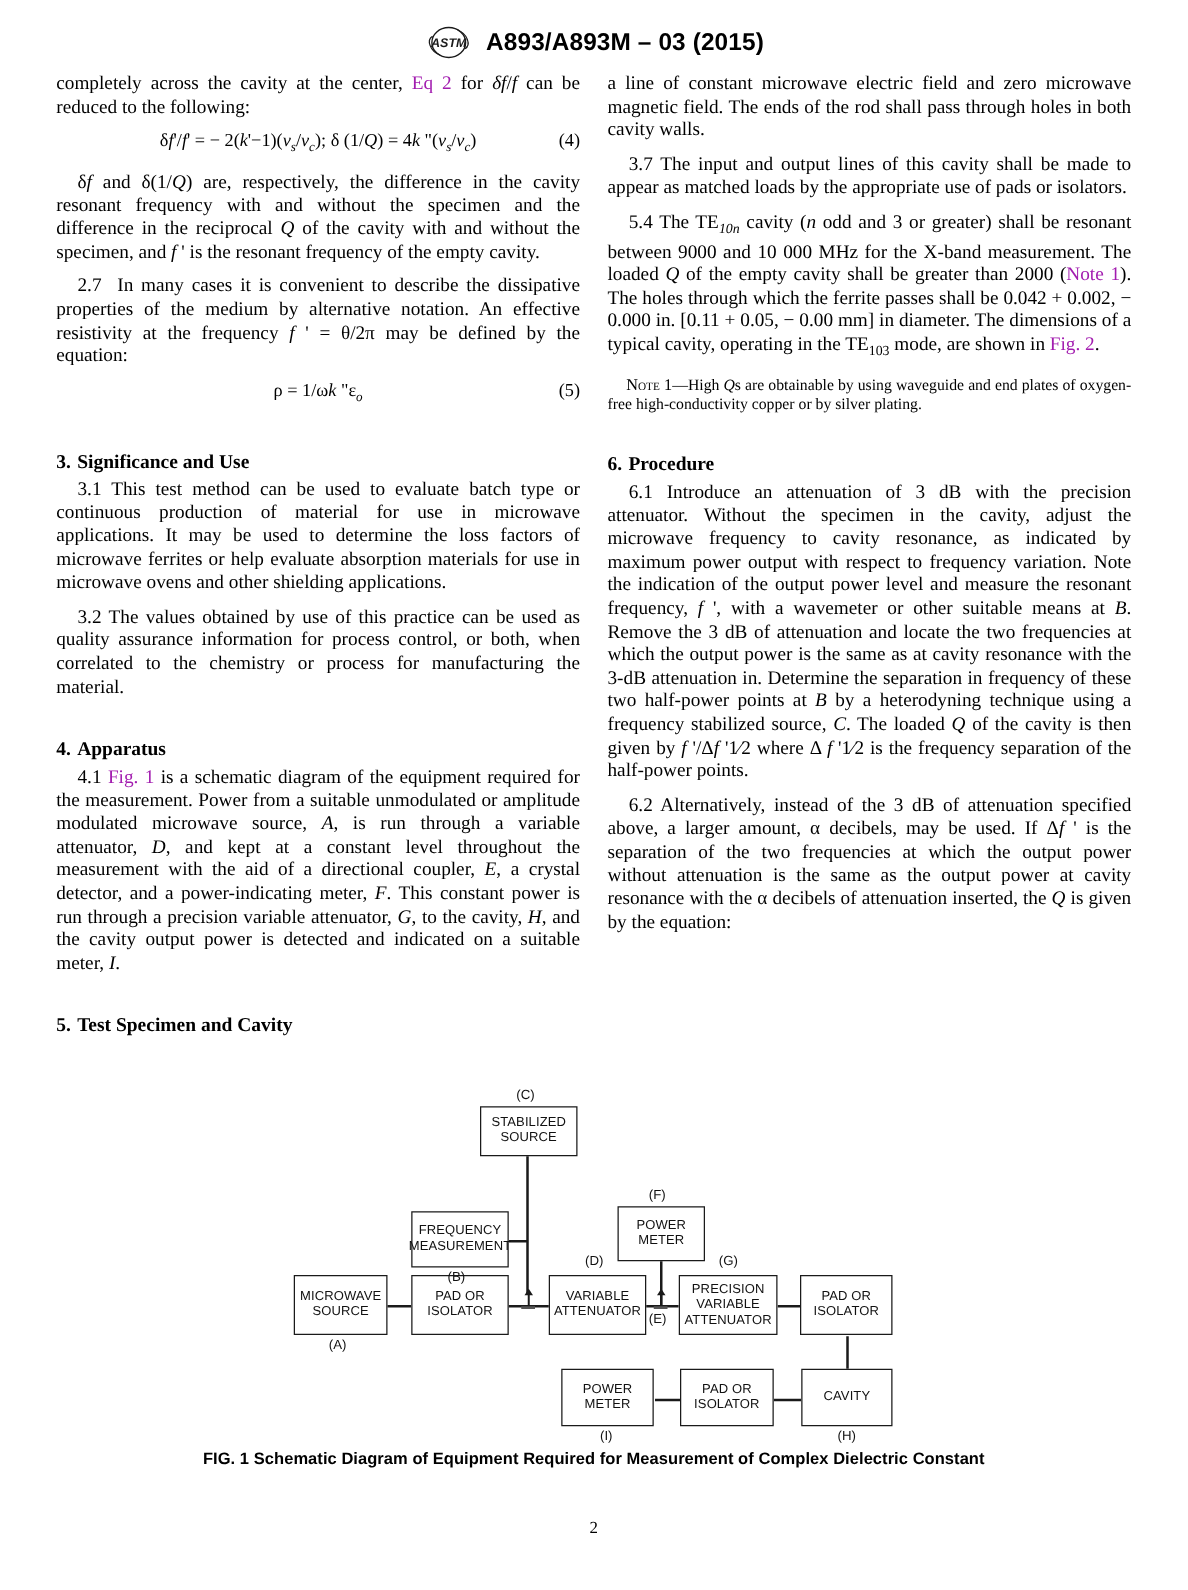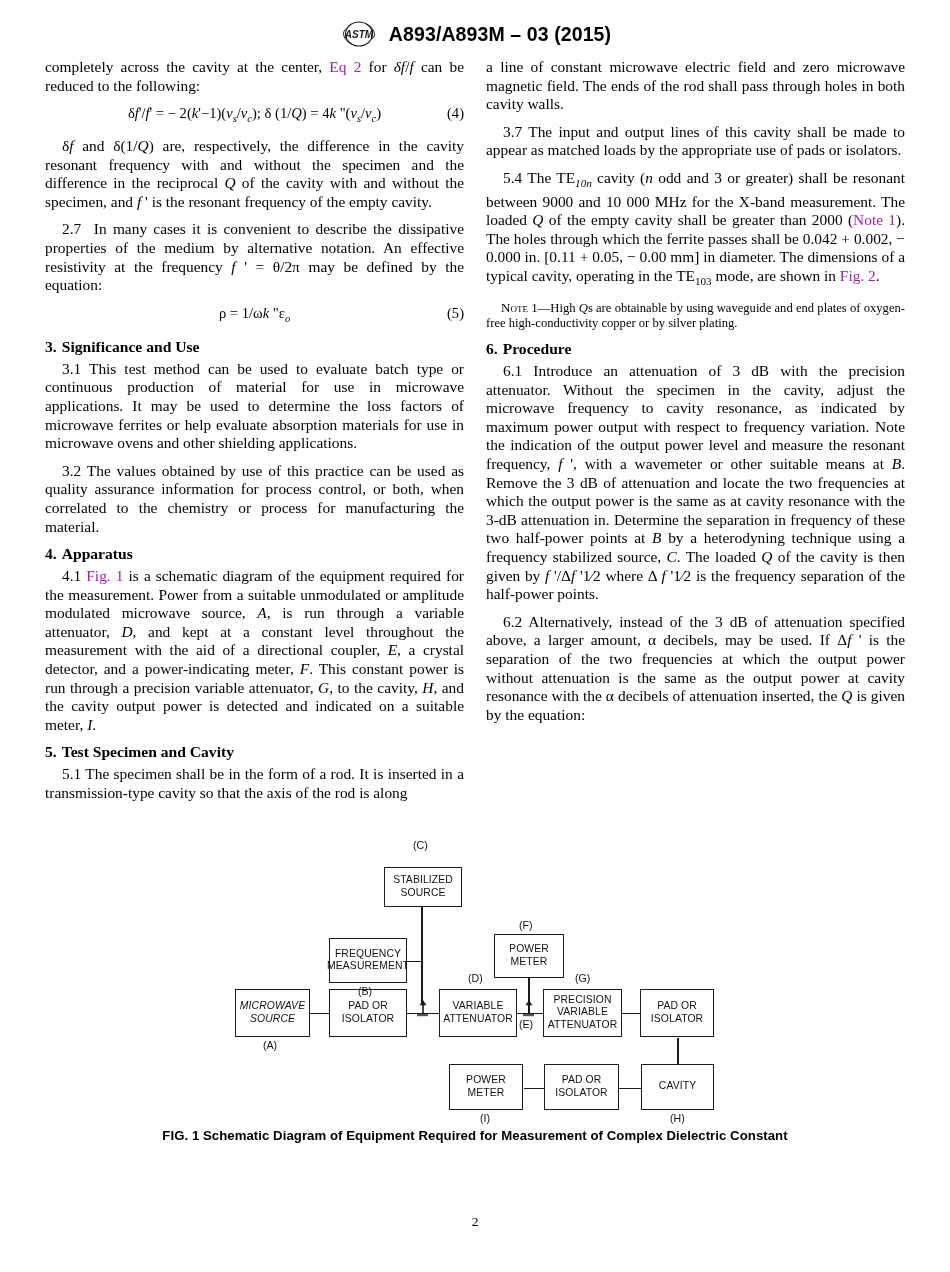--- a/index.html
+++ b/index.html
@@ -63,21 +63,21 @@
     text-justify: inter-word;
     hyphens: manual;
   }
   p.indent { text-indent: 17px; }
   p.space-before { margin-top: 9px; }
 
   .sec-head {
     font-weight: bold;
     font-size: 15.6px;
     line-height: 19px;
-    margin: 8px 0 4px 0;
+    margin: 31px 0 4px 0;
     font-family: "Liberation Serif", serif;
   }
   .sec-head .num { margin-right: 5px; }
 
   .ref { color: #a21caf; }
 
   .eq {
     text-align: center;
     font-size: 14.6px;
     line-height: 20px;
@@ -222,21 +222,20 @@
       <p class="body indent">3.1  This test method can be used to evaluate batch type or continuous production of material for use in microwave applications. It may be used to determine the loss factors of microwave ferrites or help evaluate absorption materials for use in microwave ovens and other shielding applications.</p>
 
       <p class="body indent space-before">3.2  The values obtained by use of this practice can be used as quality assurance information for process control, or both, when correlated to the chemistry or process for manufacturing the material.</p>
 
       <div class="sec-head"><span class="num">4.</span><span>Apparatus</span></div>
 
       <p class="body indent"><span>4.1  </span><span class="ref">Fig. 1</span><span> is a schematic diagram of the equipment required for the measurement. Power from a suitable unmodulated or amplitude modulated microwave source, <span class="it">A</span>, is run through a variable attenuator, <span class="it">D</span>, and kept at a constant level throughout the measurement with the aid of a directional coupler, <span class="it">E</span>, a crystal detector, and a power-indicating meter, <span class="it">F</span>. This constant power is run through a precision variable attenuator, <span class="it">G</span>, to the cavity, <span class="it">H</span>, and the cavity output power is detected and indicated on a suitable meter, <span class="it">I</span>.</span></p>
 
       <div class="sec-head"><span class="num">5.</span><span>Test Specimen and Cavity</span></div>
 
-      <p class="body indent">5.1  The specimen shall be in the form of a rod. It is inserted in a transmission-type cavity so that the axis of the rod is along</p>
     </div>
 
     <div class="col">
 
       <p class="body">a line of constant microwave electric field and zero microwave magnetic field. The ends of the rod shall pass through holes in both cavity walls.</p>
 
 
       <p class="body indent space-before">3.7  The input and output lines of this cavity shall be made to appear as matched loads by the appropriate use of pads or isolators.</p>
 
       <p class="body indent space-before"><span>5.4  The TE</span><sub class="sm it">10n</sub><span> cavity (<span class="it">n</span> odd and 3 or greater) shall be resonant between 9000 and 10 000 MHz for the X-band measurement. The loaded <span class="it">Q</span> of the empty cavity shall be greater than 2000 (</span><span class="ref">Note 1</span><span>). The holes through which the ferrite passes shall be 0.042 + 0.002, − 0.000 in. [0.11 + 0.05, − 0.00 mm] in diameter. The dimensions of a typical cavity, operating in the TE</span><sub class="sm">103</sub><span> mode, are shown in </span><span class="ref">Fig. 2</span><span>.</span></p>
@@ -283,38 +282,38 @@
       </div>
       <div class="coupler" style="left:522px; top:167px;">
         <svg width="14" height="17" viewBox="0 0 14 17">
           <line x1="7" y1="16" x2="7" y2="2" stroke="#1a1a1a" stroke-width="1.6"></line>
           <polygon points="7,0 3.6,5.2 10.4,5.2" fill="#1a1a1a"></polygon>
           <rect x="1" y="14" width="11" height="2.2" fill="#555"></rect>
         </svg>
       </div>
 
       <div class="flabel" style="left:413px; top:6px;">(C)</div>
-      <div class="fbox" style="left:384px; top:34px; width:78px; height:40px;">
+      <div class="fbox" style="left:384px; top:21px; width:78px; height:40px;">
         <span>STABILIZED</span>
         <span>SOURCE</span>
       </div>
 
       <div class="fbox" style="left:329px; top:105px; width:78px; height:45px;">
         <span>FREQUENCY</span>
         <span>MEASUREMENT</span>
       </div>
       <div class="flabel" style="left:358px; top:152px;">(B)</div>
 
       <div class="flabel" style="left:519px; top:86px;">(F)</div>
       <div class="fbox" style="left:494px; top:101px; width:70px; height:44px;">
         <span>POWER</span>
         <span>METER</span>
       </div>
 
-      <div class="fbox" style="left:235px; top:156px; width:75px; height:48px;font-style:italic;">
+      <div class="fbox" style="left:235px; top:156px; width:75px; height:48px;">
         <span>MICROWAVE</span>
         <span>SOURCE</span>
       </div>
       <div class="flabel" style="left:263px; top:206px;">(A)</div>
 
       <div class="fbox" style="left:329px; top:156px; width:78px; height:48px;">
         <span>PAD OR</span>
         <span>ISOLATOR</span>
       </div>
 

